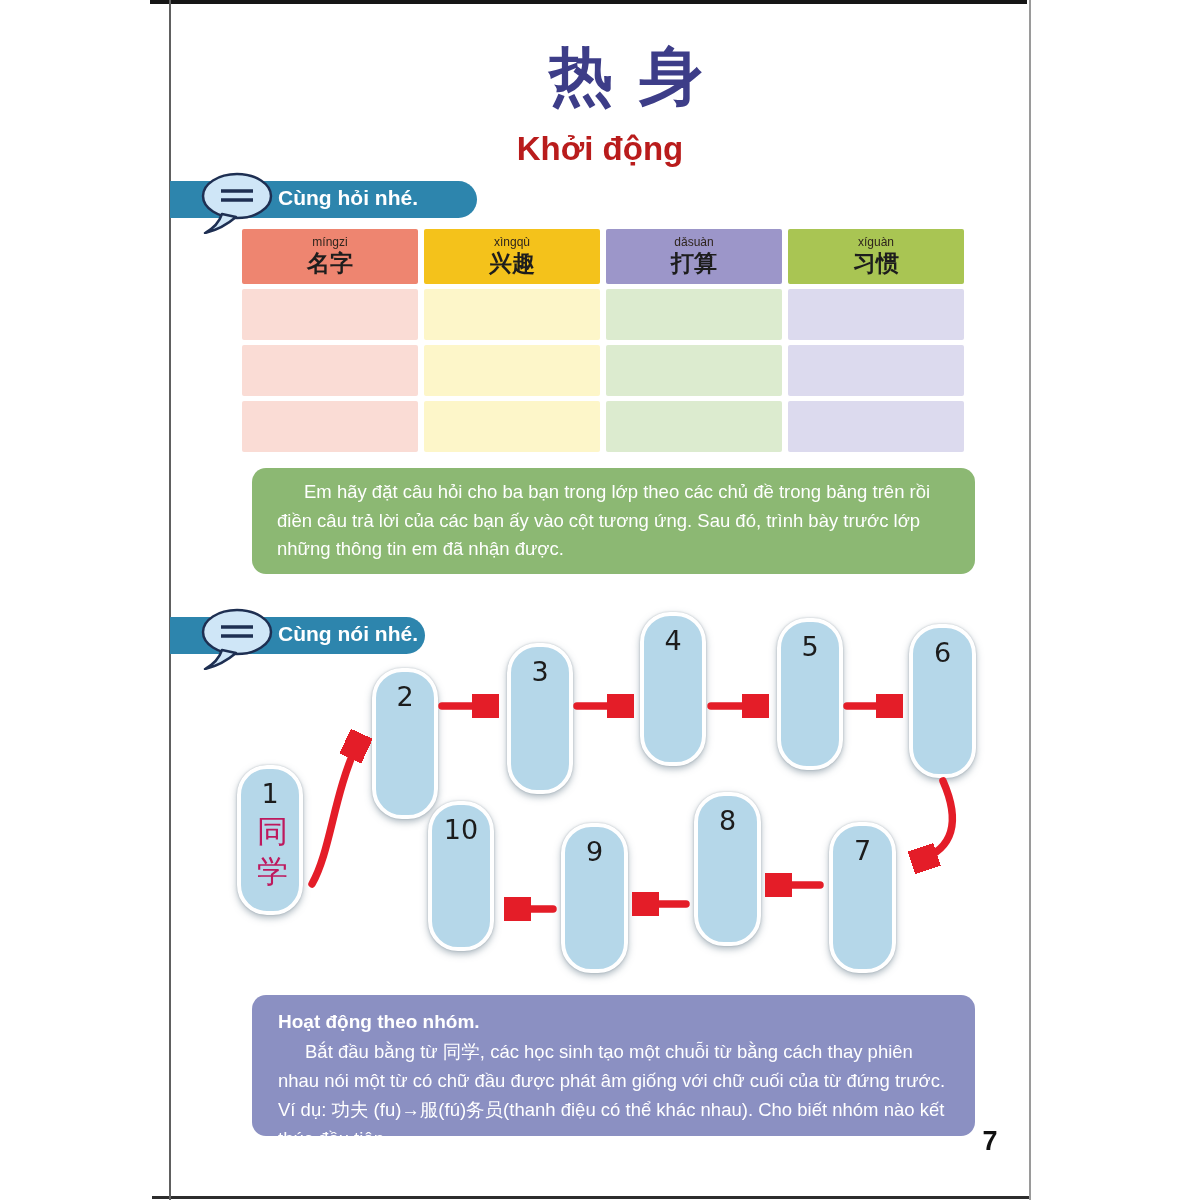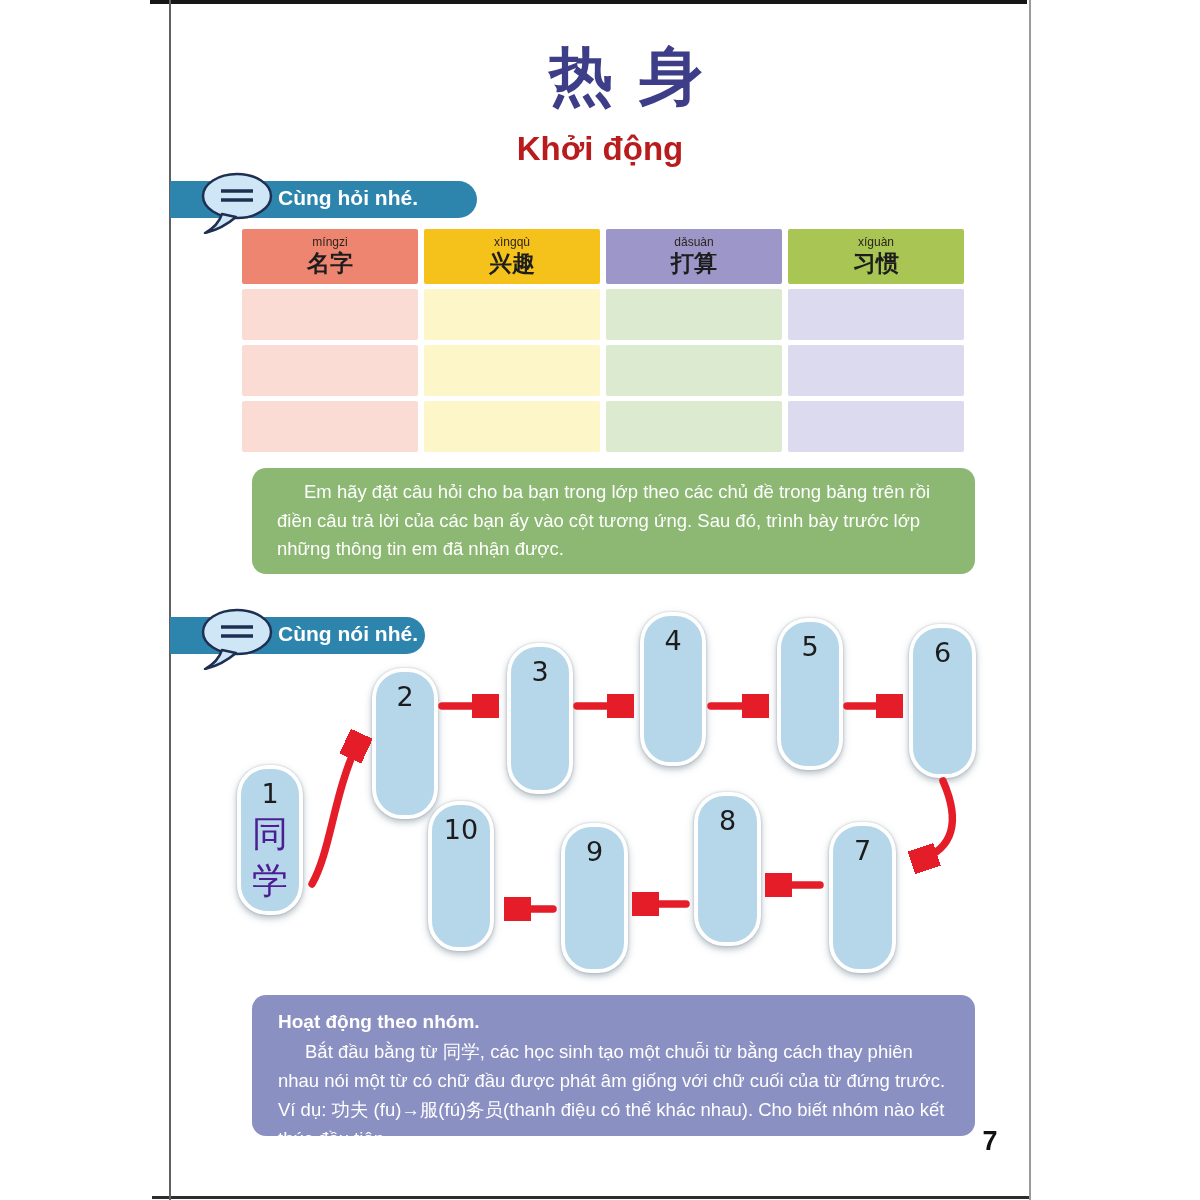--- a/index.html
+++ b/index.html
@@ -72,22 +72,22 @@
     position:absolute; width:66px; border-radius:30px;
     background:var(--c-flow-box,#b5d7e9); border:4px solid #ffffff;
     box-shadow:0 3px 7px rgba(96,118,134,.5), 0 0 2px rgba(70,90,105,.35);
     box-sizing:border-box; z-index:1;
   }
   .flow-num {
     display:block; text-align:center; margin-top:9px;
     font-size:27px; color:#1c1c1c; font-family:"DejaVu Sans",sans-serif;
   }
   .flow-label {
-    display:block; width:36px; margin:2px auto 0; text-align:left;
-    font-size:36px; line-height:1.3; color:#4c1d95; word-break:break-all;
+    display:block; width:36px; margin:2px auto 0; text-align:right;
+    font-size:31px; line-height:1.3; color:#be185d; word-break:break-all;
   }
   .arrows { position:absolute; left:0; top:0; width:1200px; height:1200px; z-index:2; pointer-events:none; }
   .arrows path, .arrows line { stroke:var(--c-arrow,#e41d28); stroke-width:7.5; fill:none; stroke-linecap:round; }
 
   
   .page-num {
     position:absolute; left:968px; top:1126px; width:44px; text-align:center;
     font-size:27px; font-weight:bold; color:#111;
   }
 </style>

